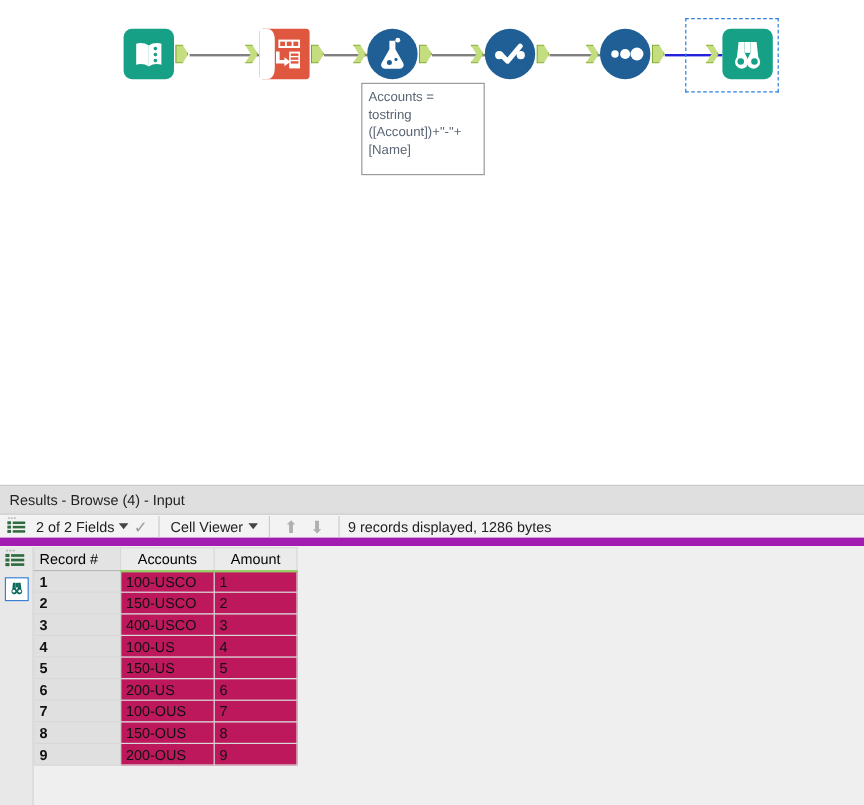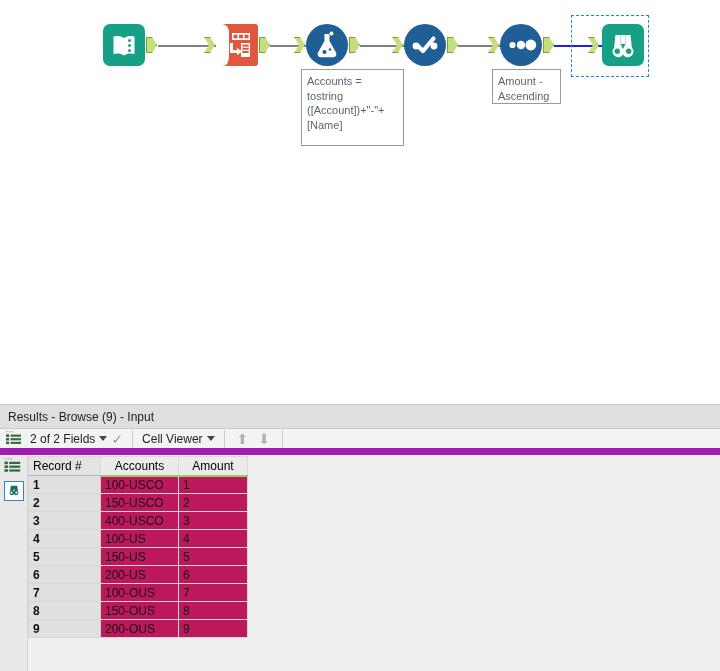--- a/index.html
+++ b/index.html
@@ -240,29 +240,25 @@
       </div>
     </div>
 
     <div class="annot" style="left:301px; top:69px; width:103px; height:77px;">
       <div>Accounts =</div>
       <div>tostring</div>
       <div>([Account])+"-"+</div>
       <div>[Name]</div>
     </div>
 
-    <div class="annot" style="left:492px; top:69px; width:69px; height:35px;">
-      <div>Amount -</div>
-      <div>Ascending</div>
-    </div>
   </div>
 
   <div id="results">
 
-    <div id="results-title">Results - Browse (9) - Input</div>
+    <div id="results-title">Results - Browse (4) - Input</div>
 
     <div id="results-toolbar">
       <div style="width:28px; display:flex; align-items:center; justify-content:center;">
         <svg width="16" height="15" viewBox="0 0 16 15" aria-hidden="true">
           <rect x="0.5" y="0" width="1.6" height="1.4" fill="#b6b6b6"></rect>
           <rect x="3" y="0" width="1.6" height="1.4" fill="#b6b6b6"></rect>
           <rect x="5.5" y="0" width="1.6" height="1.4" fill="#b6b6b6"></rect>
           <rect x="0" y="3.4" width="3.2" height="2.5" fill="#2f6b3f"></rect>
           <rect x="0" y="7" width="3.2" height="2.5" fill="#2f6b3f"></rect>
           <rect x="0" y="10.6" width="3.2" height="2.5" fill="#2f6b3f"></rect>
@@ -285,20 +281,21 @@
         <span class="caret"></span>
       </div>
 
       <div class="tb-sep"></div>
 
       <span class="arrow-ico">⬆</span>
       <span class="arrow-ico">⬇</span>
 
       <div class="tb-sep"></div>
 
+      <span>9 records displayed, 1286 bytes</span>
     </div>
 
     <div id="rail">
       <div class="rail-ico" style="margin-top:2px;">
         <svg width="18" height="16" viewBox="0 0 18 16" aria-hidden="true">
           <rect x="1" y="0" width="1.8" height="1.5" fill="#b6b6b6"></rect>
           <rect x="3.8" y="0" width="1.8" height="1.5" fill="#b6b6b6"></rect>
           <rect x="6.6" y="0" width="1.8" height="1.5" fill="#b6b6b6"></rect>
           <rect x="0.5" y="3.6" width="3.4" height="2.6" fill="#2f6b3f"></rect>
           <rect x="0.5" y="7.4" width="3.4" height="2.6" fill="#2f6b3f"></rect>

